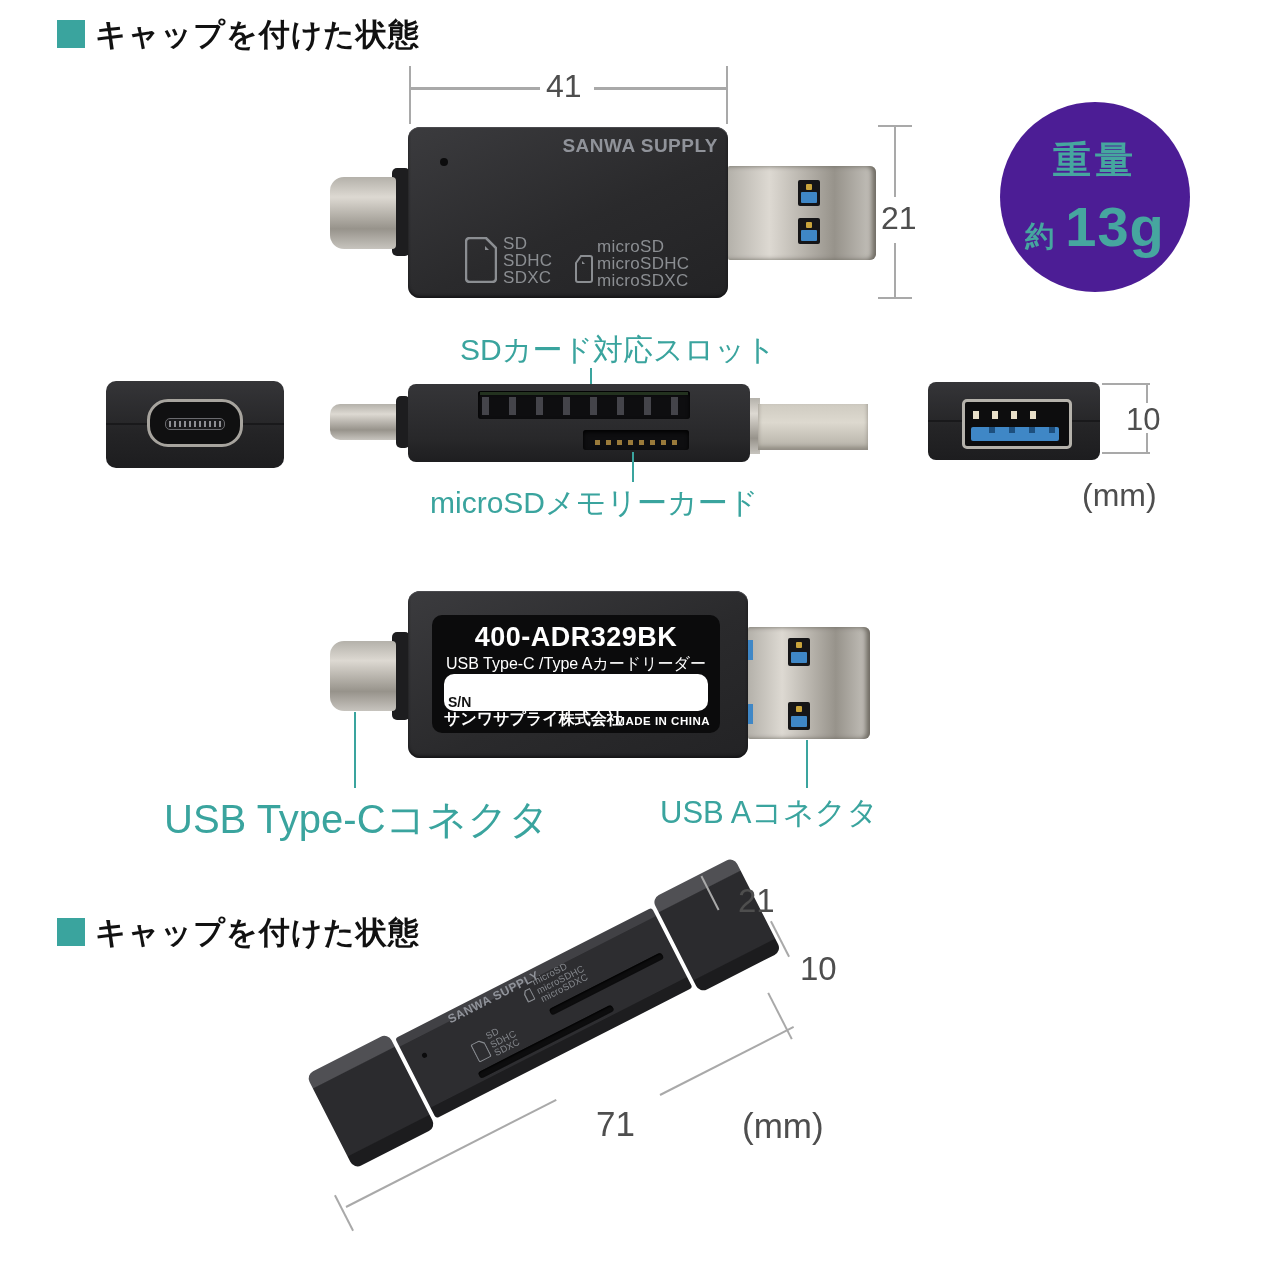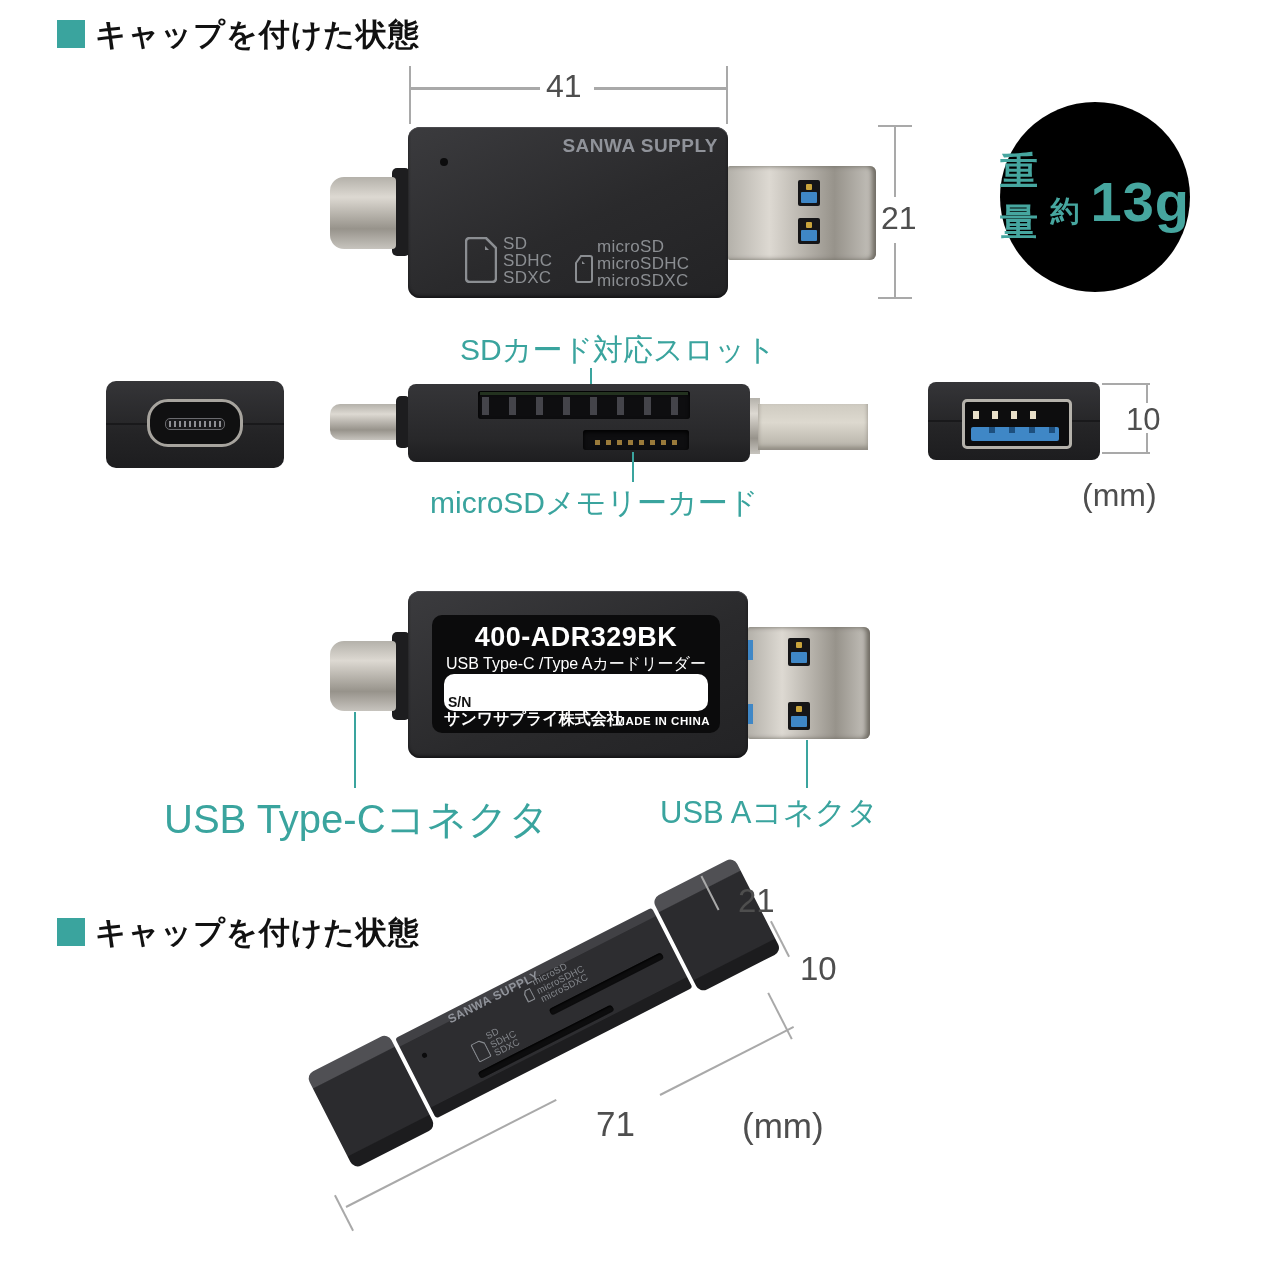--- a/index.html
+++ b/index.html
@@ -23,21 +23,21 @@
   .silver{background:linear-gradient(180deg,#b4b1aa,#ddd9d2 28%,#97938b 72%,#c7c4be);}
   .silver-h{background:linear-gradient(90deg,#b4b1aa,#ddd9d2 28%,#97938b 72%,#c7c4be);}
   .collar{position:absolute;background:#1d1d1f;border-radius:5px;}
   .devtext{color:#90939a;}
   .cardlabels{position:absolute;color:#8b8e92;font-size:17px;line-height:17px;letter-spacing:.3px;}
   .usb-window{position:absolute;width:22px;background:#151517;border-radius:2px;overflow:hidden;}
   .usb-window .blue{position:absolute;left:3px;right:3px;bottom:3px;height:11px;background:#3f87c6;border-radius:1px;}
   .usb-window .gold{position:absolute;left:8px;top:4px;width:6px;height:6px;background:#c9a43c;border-radius:1px;}
   
   #weight-badge{position:absolute;left:1000px;top:102px;width:190px;height:190px;border-radius:50%;
-    background:#000000;display:flex;flex-direction:row;align-items:center;justify-content:center;color:#46a69f;}
+    background:#4c1d95;display:flex;flex-direction:column;align-items:center;justify-content:center;color:#46a69f;}
   #weight-badge .t1{font-size:38px;font-weight:bold;letter-spacing:4px;}
   #weight-badge .t2{margin-top:8px;display:flex;align-items:baseline;}
   #weight-badge .approx{font-size:29px;font-weight:bold;}
   #weight-badge .val{font-size:56px;font-weight:bold;letter-spacing:1px;margin-left:11px;}
   
   #prod-label{position:absolute;left:432px;top:615px;width:288px;height:118px;background:#0b0b0c;
               border-radius:10px;color:#fff;}
   #prod-label .model{position:absolute;top:7px;left:0;right:0;text-align:center;font-size:27px;font-weight:bold;letter-spacing:.5px;}
   #prod-label .subtitle{position:absolute;top:39px;left:0;right:0;text-align:center;font-size:16px;}
   #prod-label .snbox{position:absolute;left:12px;top:59px;width:264px;height:37px;background:#fff;border-radius:10px;}

